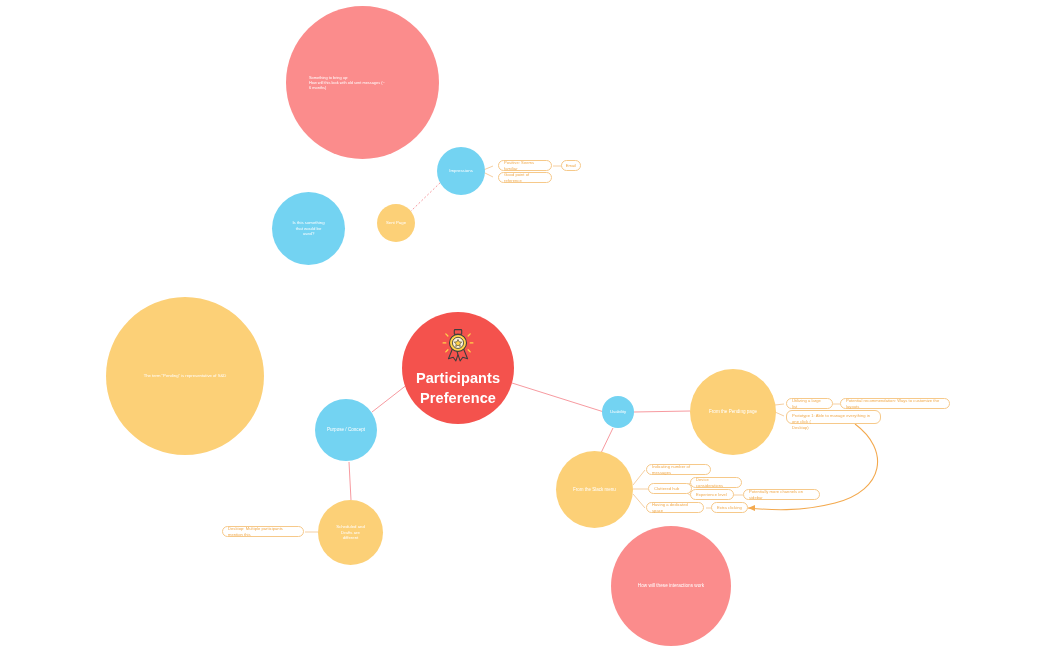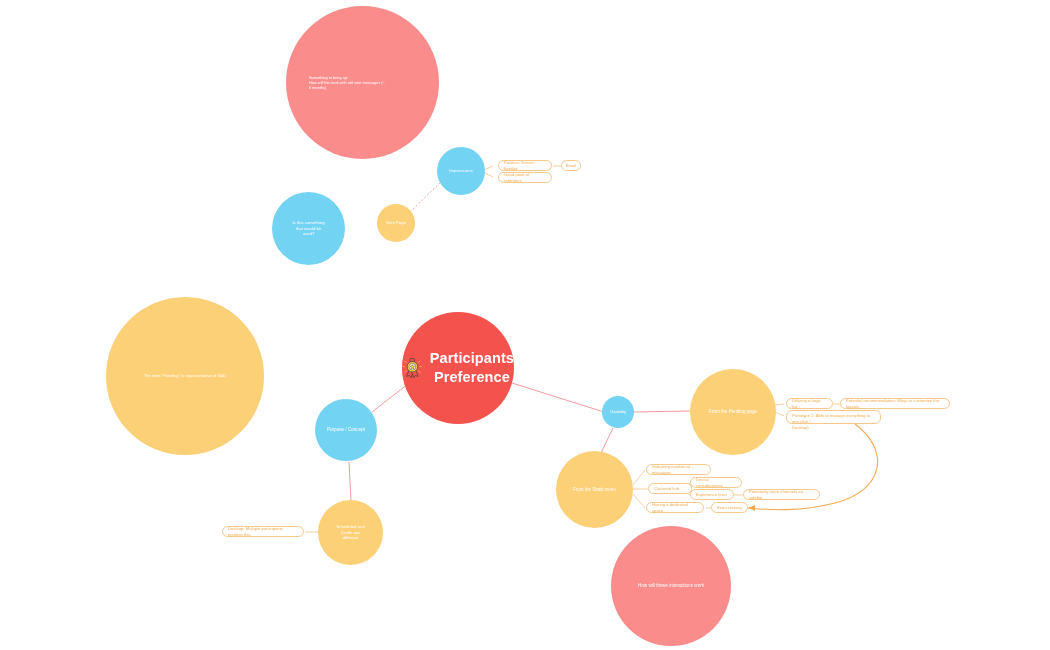--- a/index.html
+++ b/index.html
@@ -51,21 +51,21 @@
   .node.red   { background: #f4524d; }
 
   
   .node.align-left {
     justify-content: flex-start;
     text-align: left;
   }
 
   
   .hub {
-    flex-direction: row;
+    flex-direction: column;
     gap: 7px;
   }
   .hub .hub-title {
     font-size: 14.5px;
     font-weight: bold;
     line-height: 1.33;
     letter-spacing: .1px;
     white-space: pre-line;
   }
   .medal-icon {

